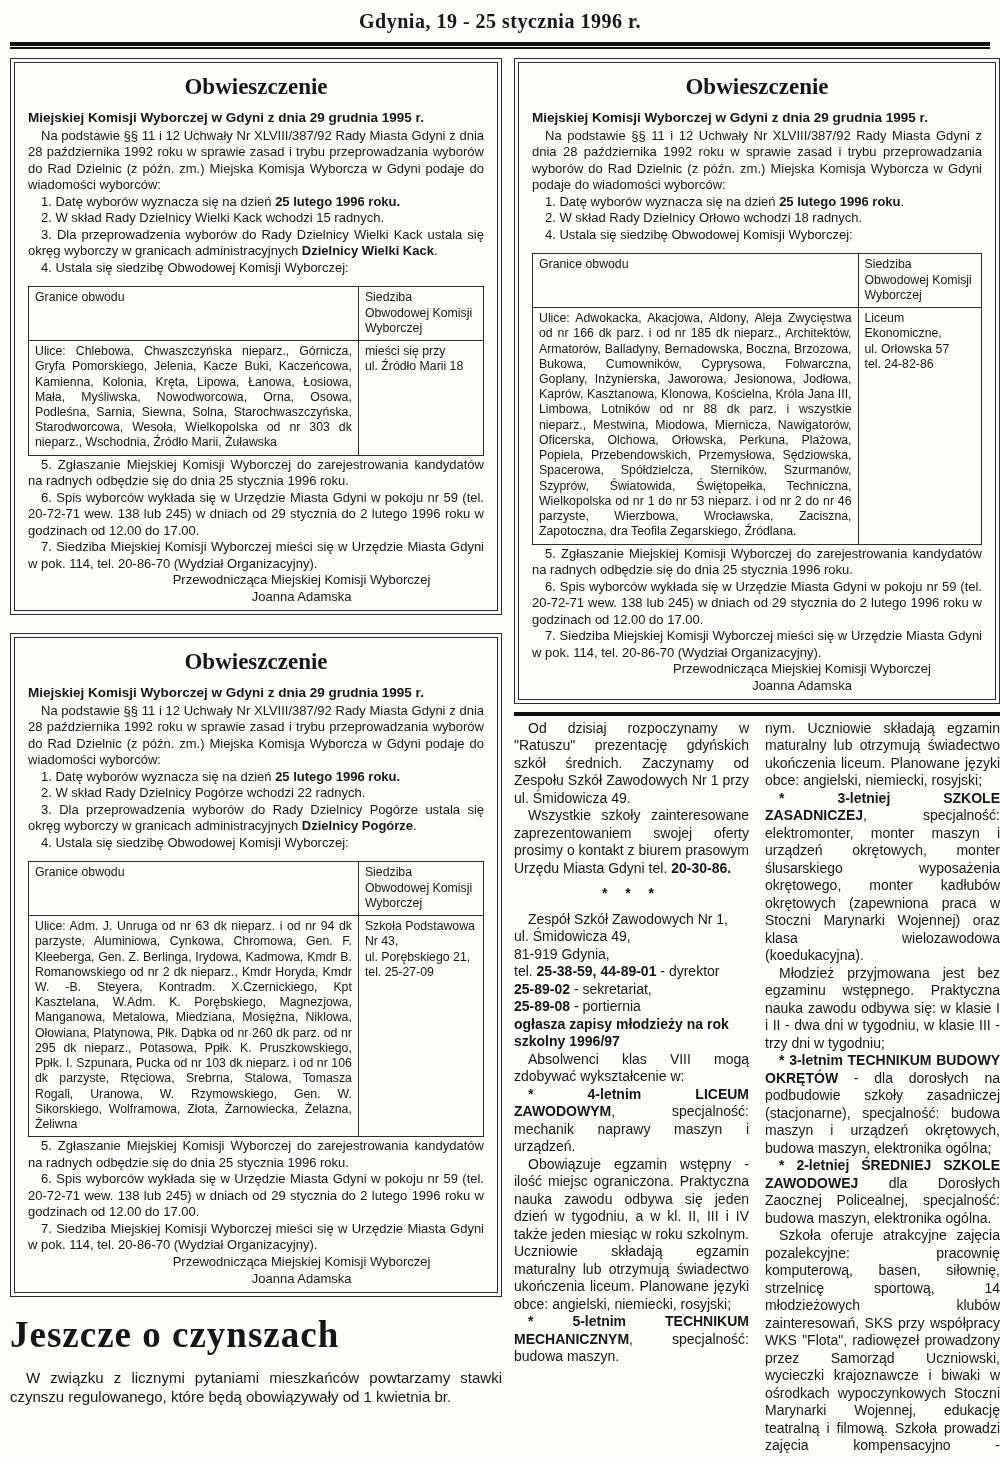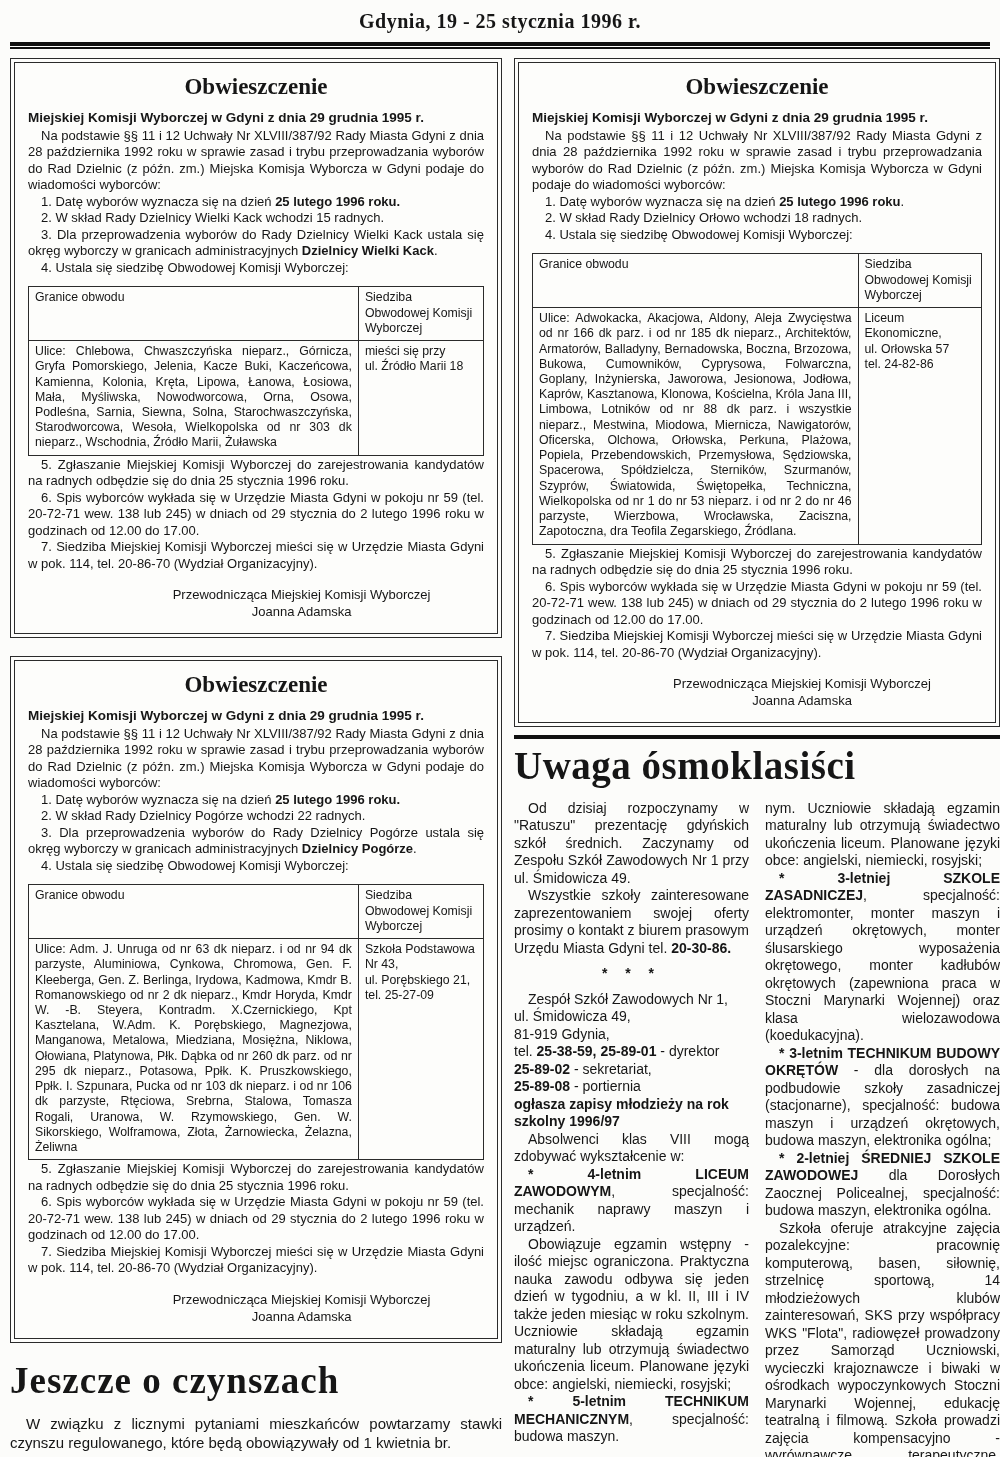--- a/index.html
+++ b/index.html
@@ -8,31 +8,31 @@
   .page { width:1000px; min-height:1457px; margin:0 auto; background:#fcfcfa; padding:4px 10px 6px; overflow:hidden; }
   .masthead { text-align:center; font-family:"Liberation Serif", serif; font-weight:bold; font-size:20px; padding:6px 0 9px; letter-spacing:0.5px; }
   .double-rule { border-top:4px solid #101010; border-bottom:2px solid #101010; height:7px; margin-bottom:9px; }
   .cols { display:flex; gap:12px; align-items:flex-start; }
   .col-left { width:492px; flex:0 0 492px; }
   .col-right { width:486px; flex:0 0 486px; }
 
   
   .ann-box { border:1px solid #2b2b2b; padding:3px; background:#fdfdfb; }
   .ann-box + .ann-box { margin-top:18px; }
-  .ann-inner { border:1px solid #2b2b2b; padding:9px 13px 12px; }
+  .ann-inner { border:1px solid #2b2b2b; padding:9px 13px 4px; }
   .ann-title { font-family:"Liberation Serif", serif; font-size:23px; font-weight:bold; text-align:center; margin:2px 0 10px; }
   .ann-sub { font-weight:bold; text-align:left; font-size:13.5px; margin-bottom:1px; line-height:1.25; }
   .ann-par { font-size:13px; line-height:1.27; text-align:justify; text-indent:13px; }
   .ann-par .b { font-weight:bold; }
   .ann-table { width:100%; border-collapse:collapse; margin:10px 0 1px; }
   .ann-table th, .ann-table td { border:1px solid #2b2b2b; font-size:12.3px; font-weight:normal; text-align:left; vertical-align:top; padding:3px 6px 4px; line-height:1.24; }
   .ann-table .seat-col { width:27.5%; }
   .ann-table td.streets { text-align:justify; }
   .ann-table td.seat { white-space:pre-line; }
-  .sig { text-align:center; padding-left:20%; font-size:13px; margin-top:15px; line-height:1.3; }
+  .sig { text-align:center; padding-left:20%; font-size:13px; line-height:1.3; }
 
   
   .rents { margin-top:16px; }
   .rents-head { font-family:"Liberation Serif", serif; font-weight:bold; font-size:37px; letter-spacing:1px; margin:0 0 12px; }
   .rents-intro { font-size:15px; line-height:1.3; text-align:justify; text-indent:16px; margin-bottom:14px; }
 
   
   .art-rule { border-top:4px solid #101010; margin:8px 0 4px; }
   .art-head { font-family:"Liberation Serif", serif; font-weight:bold; font-size:39px; letter-spacing:0.5px; margin:2px 0 12px; }
   .art-cols { display:flex; gap:16px; }
@@ -158,41 +158,41 @@
           <div class="sig">
             <div>Przewodnicząca Miejskiej Komisji Wyborczej</div>
             <div>Joanna Adamska</div>
           </div>
         </div>
       </section>
 
       <div class="art-rule"></div>
 
       <section>
-        <h1 class="art-head">Uwaga ósmoklasiści</h1>
         <div class="art-cols">
           <div class="art-col">
               <p class="apar"><span>Od dzisiaj rozpoczynamy w "Ratuszu" prezentację gdyńskich szkół średnich. Zaczynamy od Zespołu Szkół Zawodowych Nr 1 przy ul. Śmidowicza 49.</span></p>
               <p class="apar"><span>Wszystkie szkoły zainteresowane zaprezentowaniem swojej oferty prosimy o kontakt z biurem prasowym Urzędu Miasta Gdyni tel. </span><span class="b">20-30-86.</span></p>
               <p class="apar stars"><span>* * *</span></p>
               <p class="apar address"><span>Zespół Szkół Zawodowych Nr 1,
 ul. Śmidowicza 49,
 81-919 Gdynia,
-tel. </span><span class="b">25-38-59, 25-89-01</span><span> - dyrektor
+tel. </span><span class="b">25-38-59, 44-89-01</span><span> - dyrektor
 </span><span class="b">25-89-02</span><span> - sekretariat,
 </span><span class="b">25-89-08</span><span> - portiernia
 </span><span class="b">ogłasza zapisy młodzieży na rok szkolny 1996/97</span></p>
               <p class="apar"><span>Absolwenci klas VIII mogą zdobywać wykształcenie w:</span></p>
               <p class="apar"><span class="b">* 4-letnim LICEUM ZAWODOWYM</span><span>, specjalność: mechanik naprawy maszyn i urządzeń.</span></p>
               <p class="apar"><span>Obowiązuje egzamin wstępny - ilość miejsc ograniczona. Praktyczna nauka zawodu odbywa się jeden dzień w tygodniu, a w kl. II, III i IV także jeden miesiąc w roku szkolnym. Uczniowie składają egzamin maturalny lub otrzymują świadectwo ukończenia liceum. Planowane języki obce: angielski, niemiecki, rosyjski;</span></p>
               <p class="apar"><span class="b">* 5-letnim TECHNIKUM MECHANICZNYM</span><span>, specjalność: budowa maszyn.</span></p>
             </div>
           <div class="art-col">
               <p class="apar noindent"><span>nym. Uczniowie składają egzamin maturalny lub otrzymują świadectwo ukończenia liceum. Planowane języki obce: angielski, niemiecki, rosyjski;</span></p>
               <p class="apar"><span class="b">* 3-letniej SZKOLE ZASADNICZEJ</span><span>, specjalność: elektromonter, monter maszyn i urządzeń okrętowych, monter ślusarskiego wyposażenia okrętowego, monter kadłubów okrętowych (zapewniona praca w Stoczni Marynarki Wojennej) oraz klasa wielozawodowa (koedukacyjna).</span></p>
+              <p class="apar"><span>Młodzież przyjmowana jest bez egzaminu wstępnego. Praktyczna nauka zawodu odbywa się: w klasie I i II - dwa dni w tygodniu, w klasie III - trzy dni w tygodniu;</span></p>
               <p class="apar"><span class="b">* 3-letnim TECHNIKUM BUDOWY OKRĘTÓW</span><span> - dla dorosłych na podbudowie szkoły zasadniczej (stacjonarne), specjalność: budowa maszyn i urządzeń okrętowych, budowa maszyn, elektronika ogólna;</span></p>
               <p class="apar"><span class="b">* 2-letniej ŚREDNIEJ SZKOLE ZAWODOWEJ</span><span> dla Dorosłych Zaocznej Policealnej, specjalność: budowa maszyn, elektronika ogólna.</span></p>
               <p class="apar"><span>Szkoła oferuje atrakcyjne zajęcia pozalekcyjne: pracownię komputerową, basen, siłownię, strzelnicę sportową, 14 młodzieżowych klubów zainteresowań, SKS przy współpracy WKS "Flota", radiowęzeł prowadzony przez Samorząd Uczniowski, wycieczki krajoznawcze i biwaki w ośrodkach wypoczynkowych Stoczni Marynarki Wojennej, edukację teatralną i filmową. Szkoła prowadzi zajęcia kompensacyjno - wyrównawcze, terapeutyczne, zapewnia opiekę pedagoga. W szkole czynna jest świetlica i bufet.</span></p>
             </div>
         </div>
       </section>
 
     </div>
   </div>
 </div>

